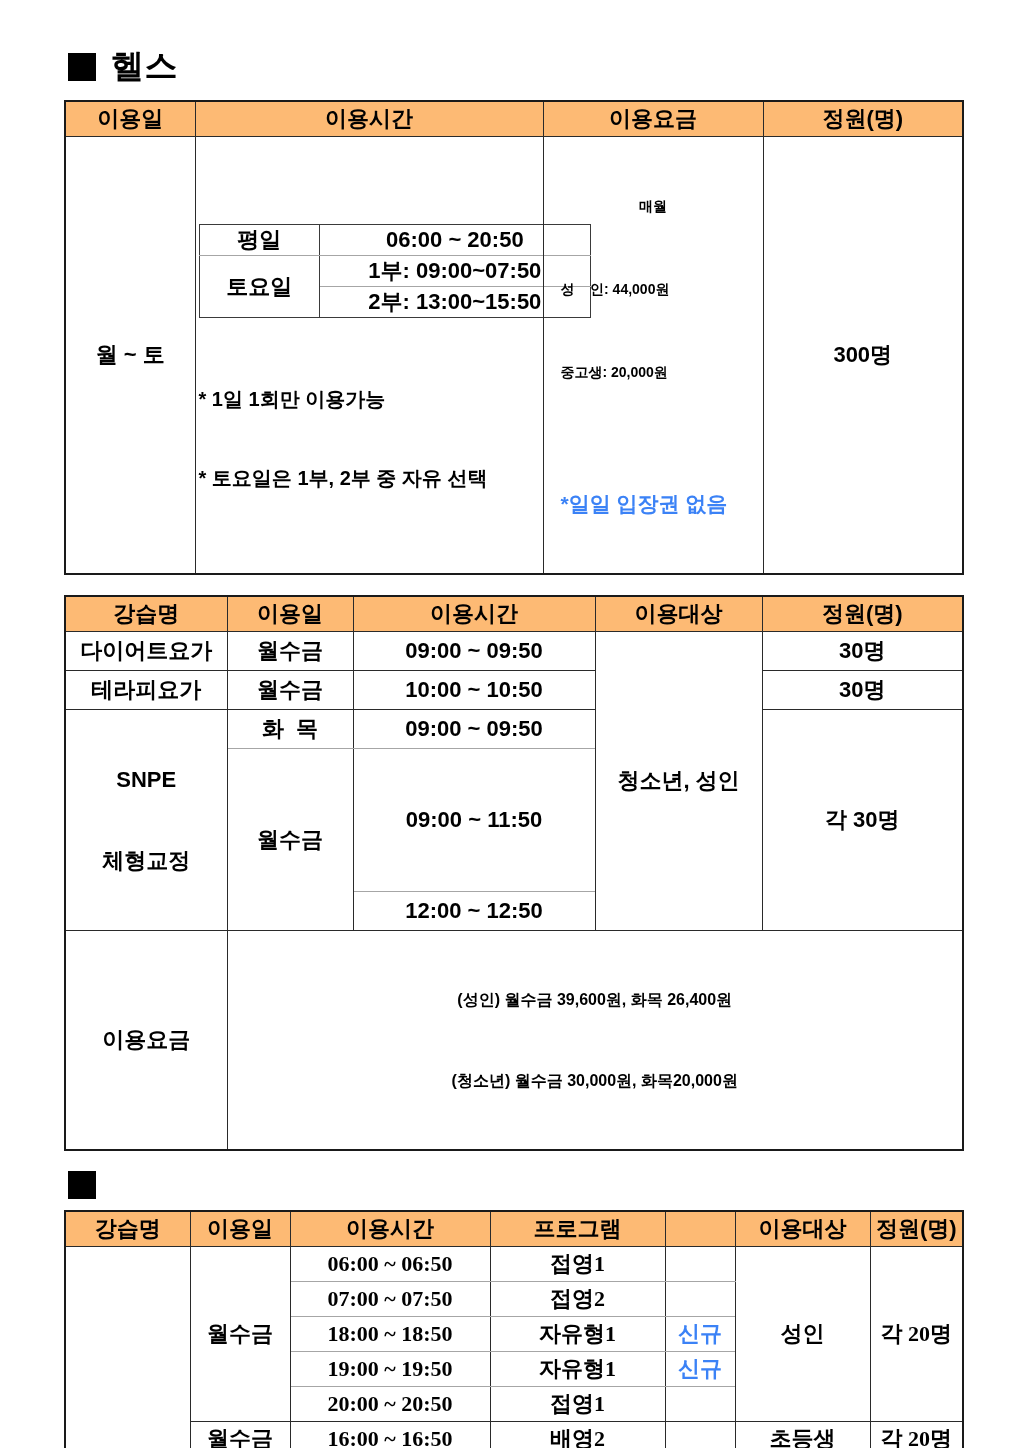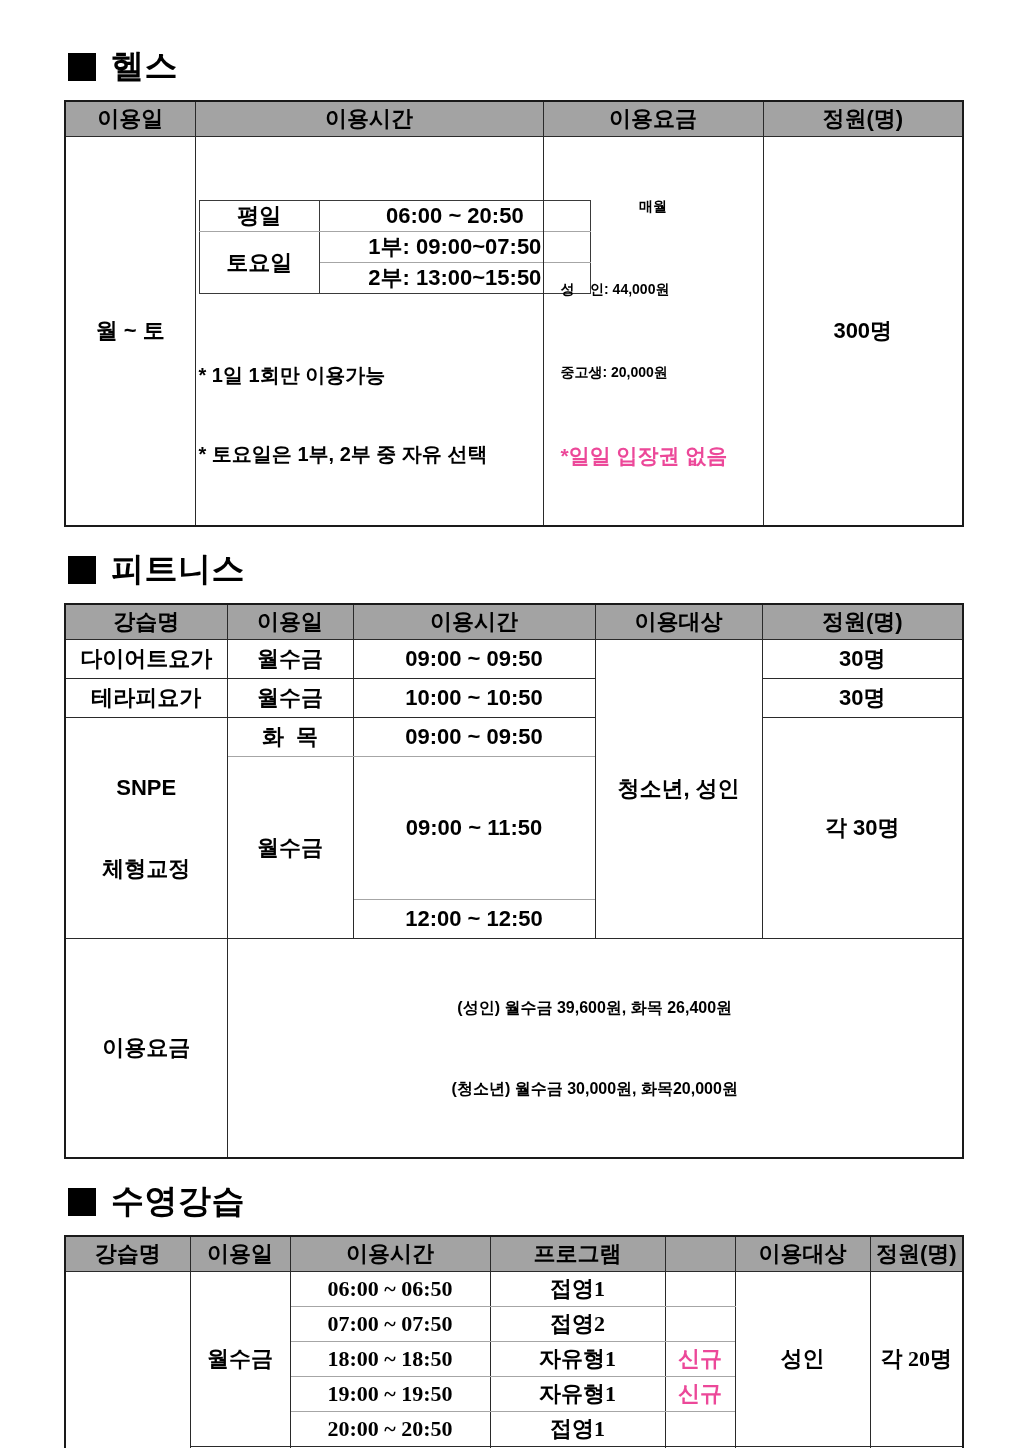--- a/index.html
+++ b/index.html
@@ -15,27 +15,27 @@
   .section-title { display:flex; align-items:center; gap:15px; margin:4px 0 11px 4px;
     font-size:33px; font-weight:800; letter-spacing:0.5px; }
   .bullet { width:28px; height:28px; background:#000; flex:none; }
 
   table.sched { border-collapse:collapse; width:898px; table-layout:fixed;
     border:2px solid #1a1a1a; }
   .sched th, .sched td {
     border:1.5px solid #2a2a2a; font-weight:bold; text-align:center;
     vertical-align:middle; white-space:pre-wrap; font-size:22px; padding:2px 3px;
   }
-  .sched th { background:#a3a3a3; height:34px; font-size:22px; }
+  .sched th { background:#fdba74; height:34px; font-size:22px; }
 
   
   .lt { border-top:1px solid #a6a6a6 !important; }
   .lb { border-bottom:1px solid #a6a6a6 !important; }
 
-  .red { color:#ec4899; }
+  .red { color:#3b82f6;margin-top:48px; }
 
   
   .health td { height:36px; }
   table.inner { border-collapse:collapse; margin:6px auto 16px; width:392px;
     border:1.5px solid #3a3a3a; }
   .inner td { border:1.5px solid #3a3a3a; font-size:22px; font-weight:bold;
     text-align:center; height:31px; white-space:pre; padding:0 4px; }
   .hnote { font-size:20px; line-height:27px; text-align:left; white-space:pre; }
   .fee-line { text-align:left; padding-left:14px; font-size:14px; line-height:31px; white-space:pre; }
   .fee-center { text-align:center; padding-left:0; }
@@ -99,24 +99,20 @@
           <div class="fee-line">중고생: 20,000원</div>
           <div class="fee-line red fee-warn">*일일 입장권 없음</div>
         </td>
         <td>300명</td>
       </tr>
     </tbody>
       </table>
   </div>
 
   <div class="section">
-    <div class="section-title">
-      <span class="bullet"></span>
-      <span>피트니스</span>
-    </div>
     <table class="sched fit">
       <colgroup>
           <col style="width:162px">
           <col style="width:126px">
           <col style="width:242px">
           <col style="width:167px">
           <col style="width:201px">
         </colgroup>
       <tbody>
           <tr>
@@ -162,21 +158,20 @@
           <div>(청소년) 월수금 30,000원, 화목20,000원</div>
         </td>
       </tr>
     </tbody>
       </table>
   </div>
 
   <div class="section">
     <div class="section-title">
       <span class="bullet"></span>
-      <span>수영강습</span>
     </div>
     <table class="sched swim">
       <colgroup>
           <col style="width:125px">
           <col style="width:100px">
           <col style="width:200px">
           <col style="width:175px">
           <col style="width:70px">
           <col style="width:135px">
           <col style="width:93px">

